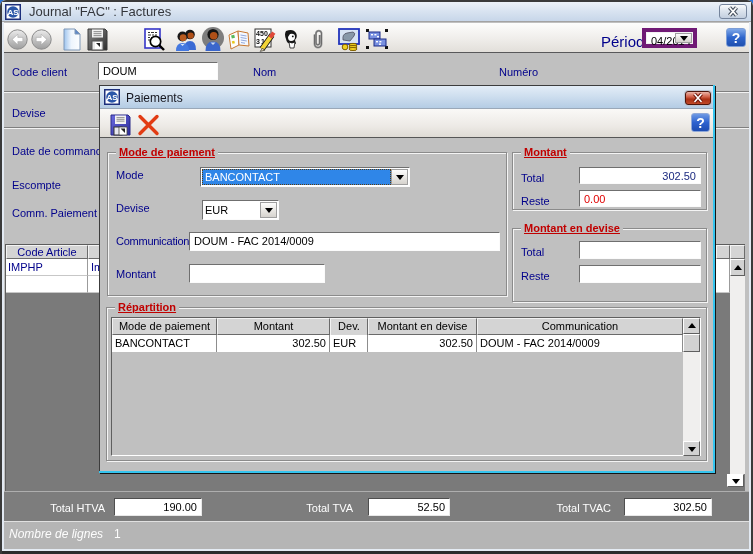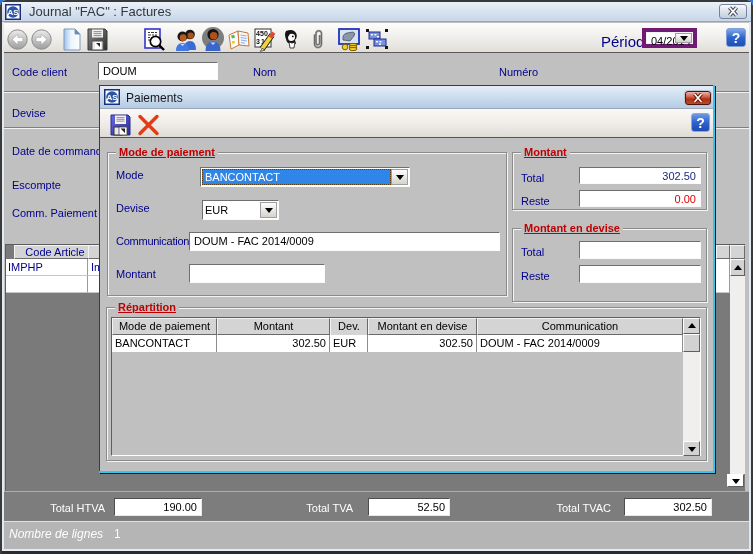--- a/index.html
+++ b/index.html
@@ -259,21 +259,21 @@
   <div class="flabel" style="left:253px; top:66px;">Nom</div>
   <div class="flabel" style="left:499px; top:66px;">Numéro</div>
   <div class="groove" style="top:91px;"></div>
   <div class="flabel" style="left:12px; top:107px;">Devise</div>
   <div class="groove" style="top:127px;"></div>
   <div class="flabel" style="left:12px; top:145px;">Date de commande</div>
   <div class="flabel" style="left:12px; top:179px;">Escompte</div>
   <div class="flabel" style="left:12px; top:207px;">Comm. Paiement</div>
 
   <div style="position:absolute; left:5px; top:244px; width:740px; height:247px; border-top:1px solid #5c5c5c; border-left:1px solid #5c5c5c; background:#7a7a7a;"></div>
-  <div class="hcell" style="left:6px; top:245px; width:82px; height:14px;margin-left:8px;">Code Article</div>
+  <div class="hcell" style="left:6px; top:245px; width:82px; height:14px;">Code Article</div>
   <div class="hcell" style="left:88px; top:245px; width:120px; height:14px;"></div>
   <div class="wcell" style="left:6px; top:259px; width:82px; height:17px; padding:2px 2px;">IMPHP</div>
   <div class="wcell" style="left:88px; top:259px; width:120px; height:17px; padding:2px 3px;">Imprimante HP</div>
   <div class="wcell" style="left:6px; top:276px; width:82px; height:17px;"></div>
   <div class="wcell" style="left:88px; top:276px; width:120px; height:17px;"></div>
 
   <div class="hcell" style="left:716px; top:245px; width:14px; height:14px;"></div>
   <div class="hcell" style="left:730px; top:245px; width:15px; height:14px;"></div>
   <div class="wcell" style="left:716px; top:259px; width:14px; height:34px;"></div>
   <div class="sbbtn" style="left:730px; top:259px; width:15px; height:17px;">
@@ -361,21 +361,21 @@
     <div class="inp" style="left:89px; top:146px; width:311px; height:19px;">DOUM - FAC 2014/0009</div>
     <div class="flabel" style="left:16px; top:182px;">Montant</div>
     <div class="inp" style="left:89px; top:178px; width:136px; height:19px;"></div>
 
     <div class="grp" style="left:412px; top:66px; width:195px; height:58px;">
         <div class="grptitle">Montant</div>
       </div>
     <div class="flabel" style="left:421px; top:86px;">Total</div>
     <div class="inp" style="left:479px; top:81px; width:122px; height:17px; color:#1b2a80; text-align:right;">302.50</div>
     <div class="flabel" style="left:421px; top:109px;">Reste</div>
-    <div class="inp" style="left:479px; top:104px; width:122px; height:17px; color:#e00000; text-align:right;">0.00</div>
+    <div class="inp" style="left:479px; top:104px; width:122px; height:17px; color:#e00000; text-align:left;">0.00</div>
 
     <div class="grp" style="left:412px; top:142px; width:195px; height:74px;">
         <div class="grptitle">Montant en devise</div>
       </div>
     <div class="flabel" style="left:421px; top:160px;">Total</div>
     <div class="inp" style="left:479px; top:155px; width:122px; height:18px;"></div>
     <div class="flabel" style="left:421px; top:184px;">Reste</div>
     <div class="inp" style="left:479px; top:179px; width:122px; height:18px;"></div>
 
     <div class="grp" style="left:6px; top:221px; width:601px; height:154px;">

